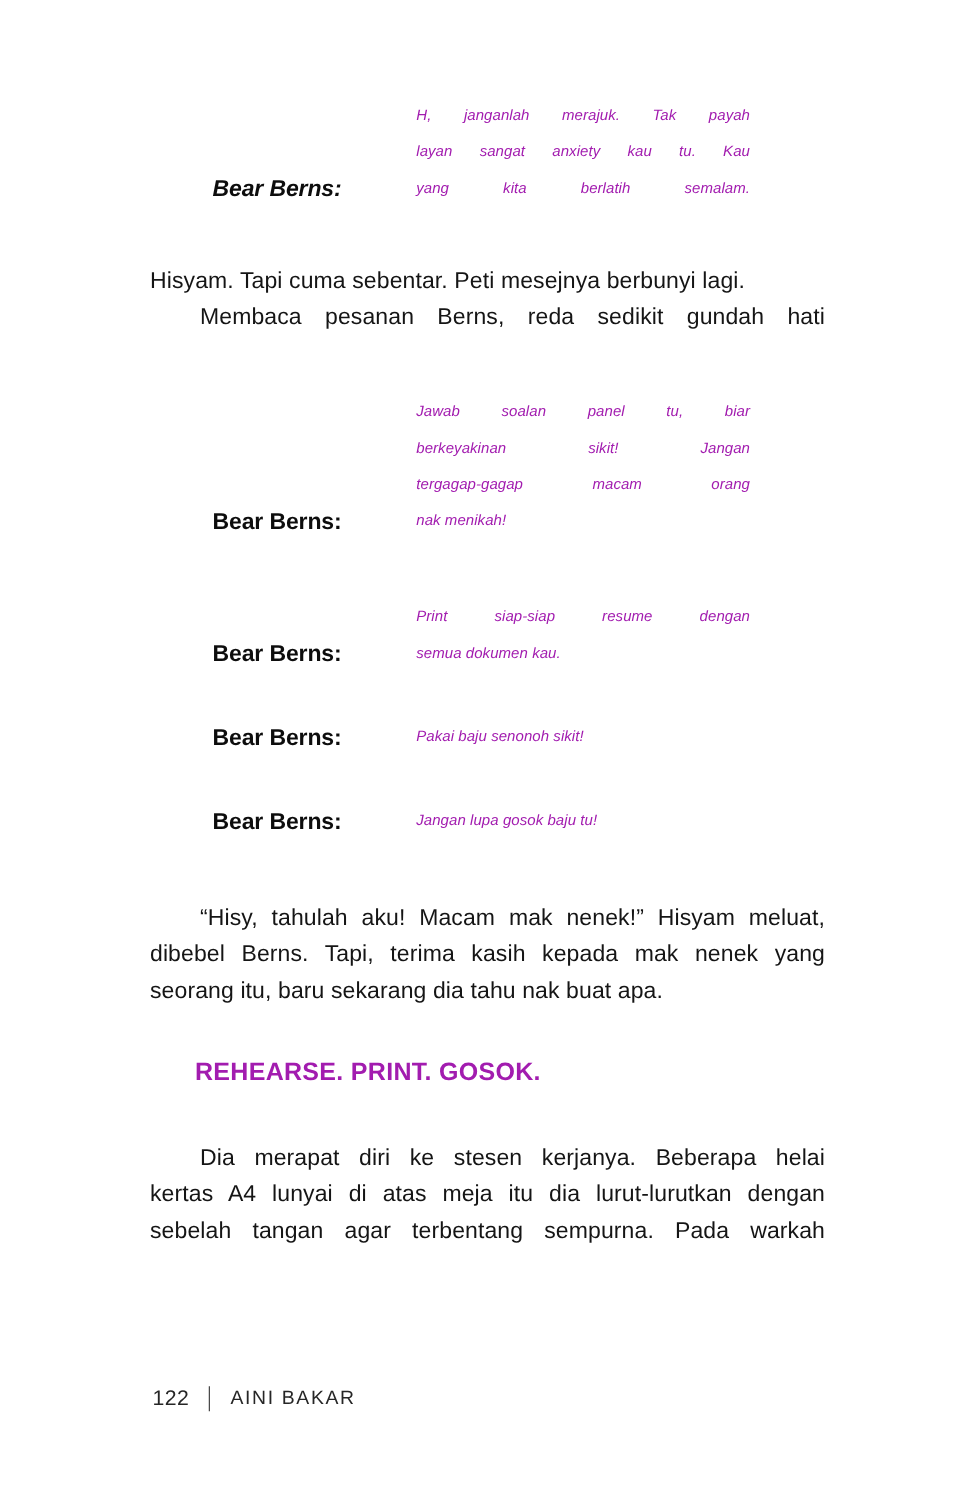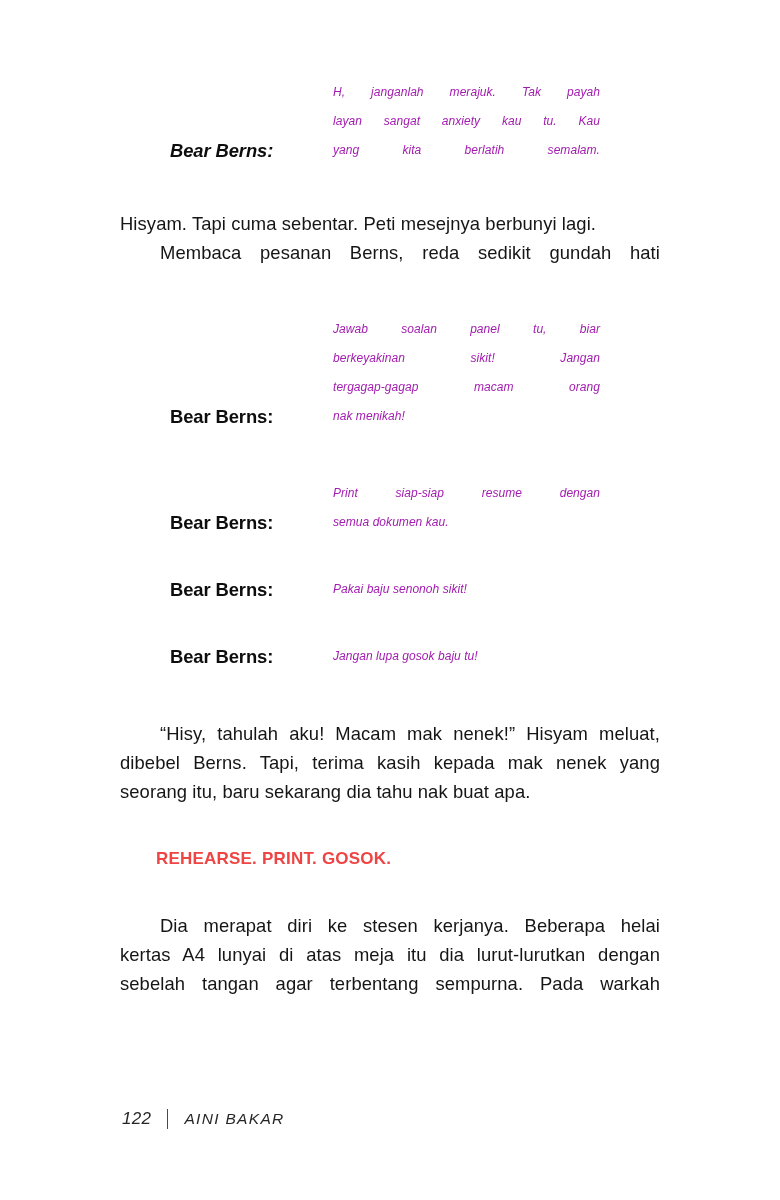--- a/index.html
+++ b/index.html
@@ -97,41 +97,40 @@
   .para .jline.last {
     text-align-last: left;
     text-align: left;
   }
   .para .jline.first {
     text-indent: 40px;
   }
 
   
   .heading {
-    font-size: 17px;
+    font-size: 20px;
     line-height: 29px;
     font-weight: 700;
     letter-spacing: 0.012em;
-    color: #ef4444;
+    color: #a21caf;
     padding-left: 36px;
     margin: 0;
   }
   .sp-38 { height: 38px; }
   .sp-44 { height: 44px; }
   .sp-48 { height: 48px; }
 
   
   .footer {
     position: absolute;
     left: 122px;
     top: 1108px;
     display: flex;
     align-items: center;
     gap: 0;
-    font-style: italic;
   }
   .footer-pageno {
     font-size: 17px;
     line-height: 22px;
     color: #262626;
     letter-spacing: 0.02em;
   }
   .footer-rule {
     width: 1px;
     height: 20px;

